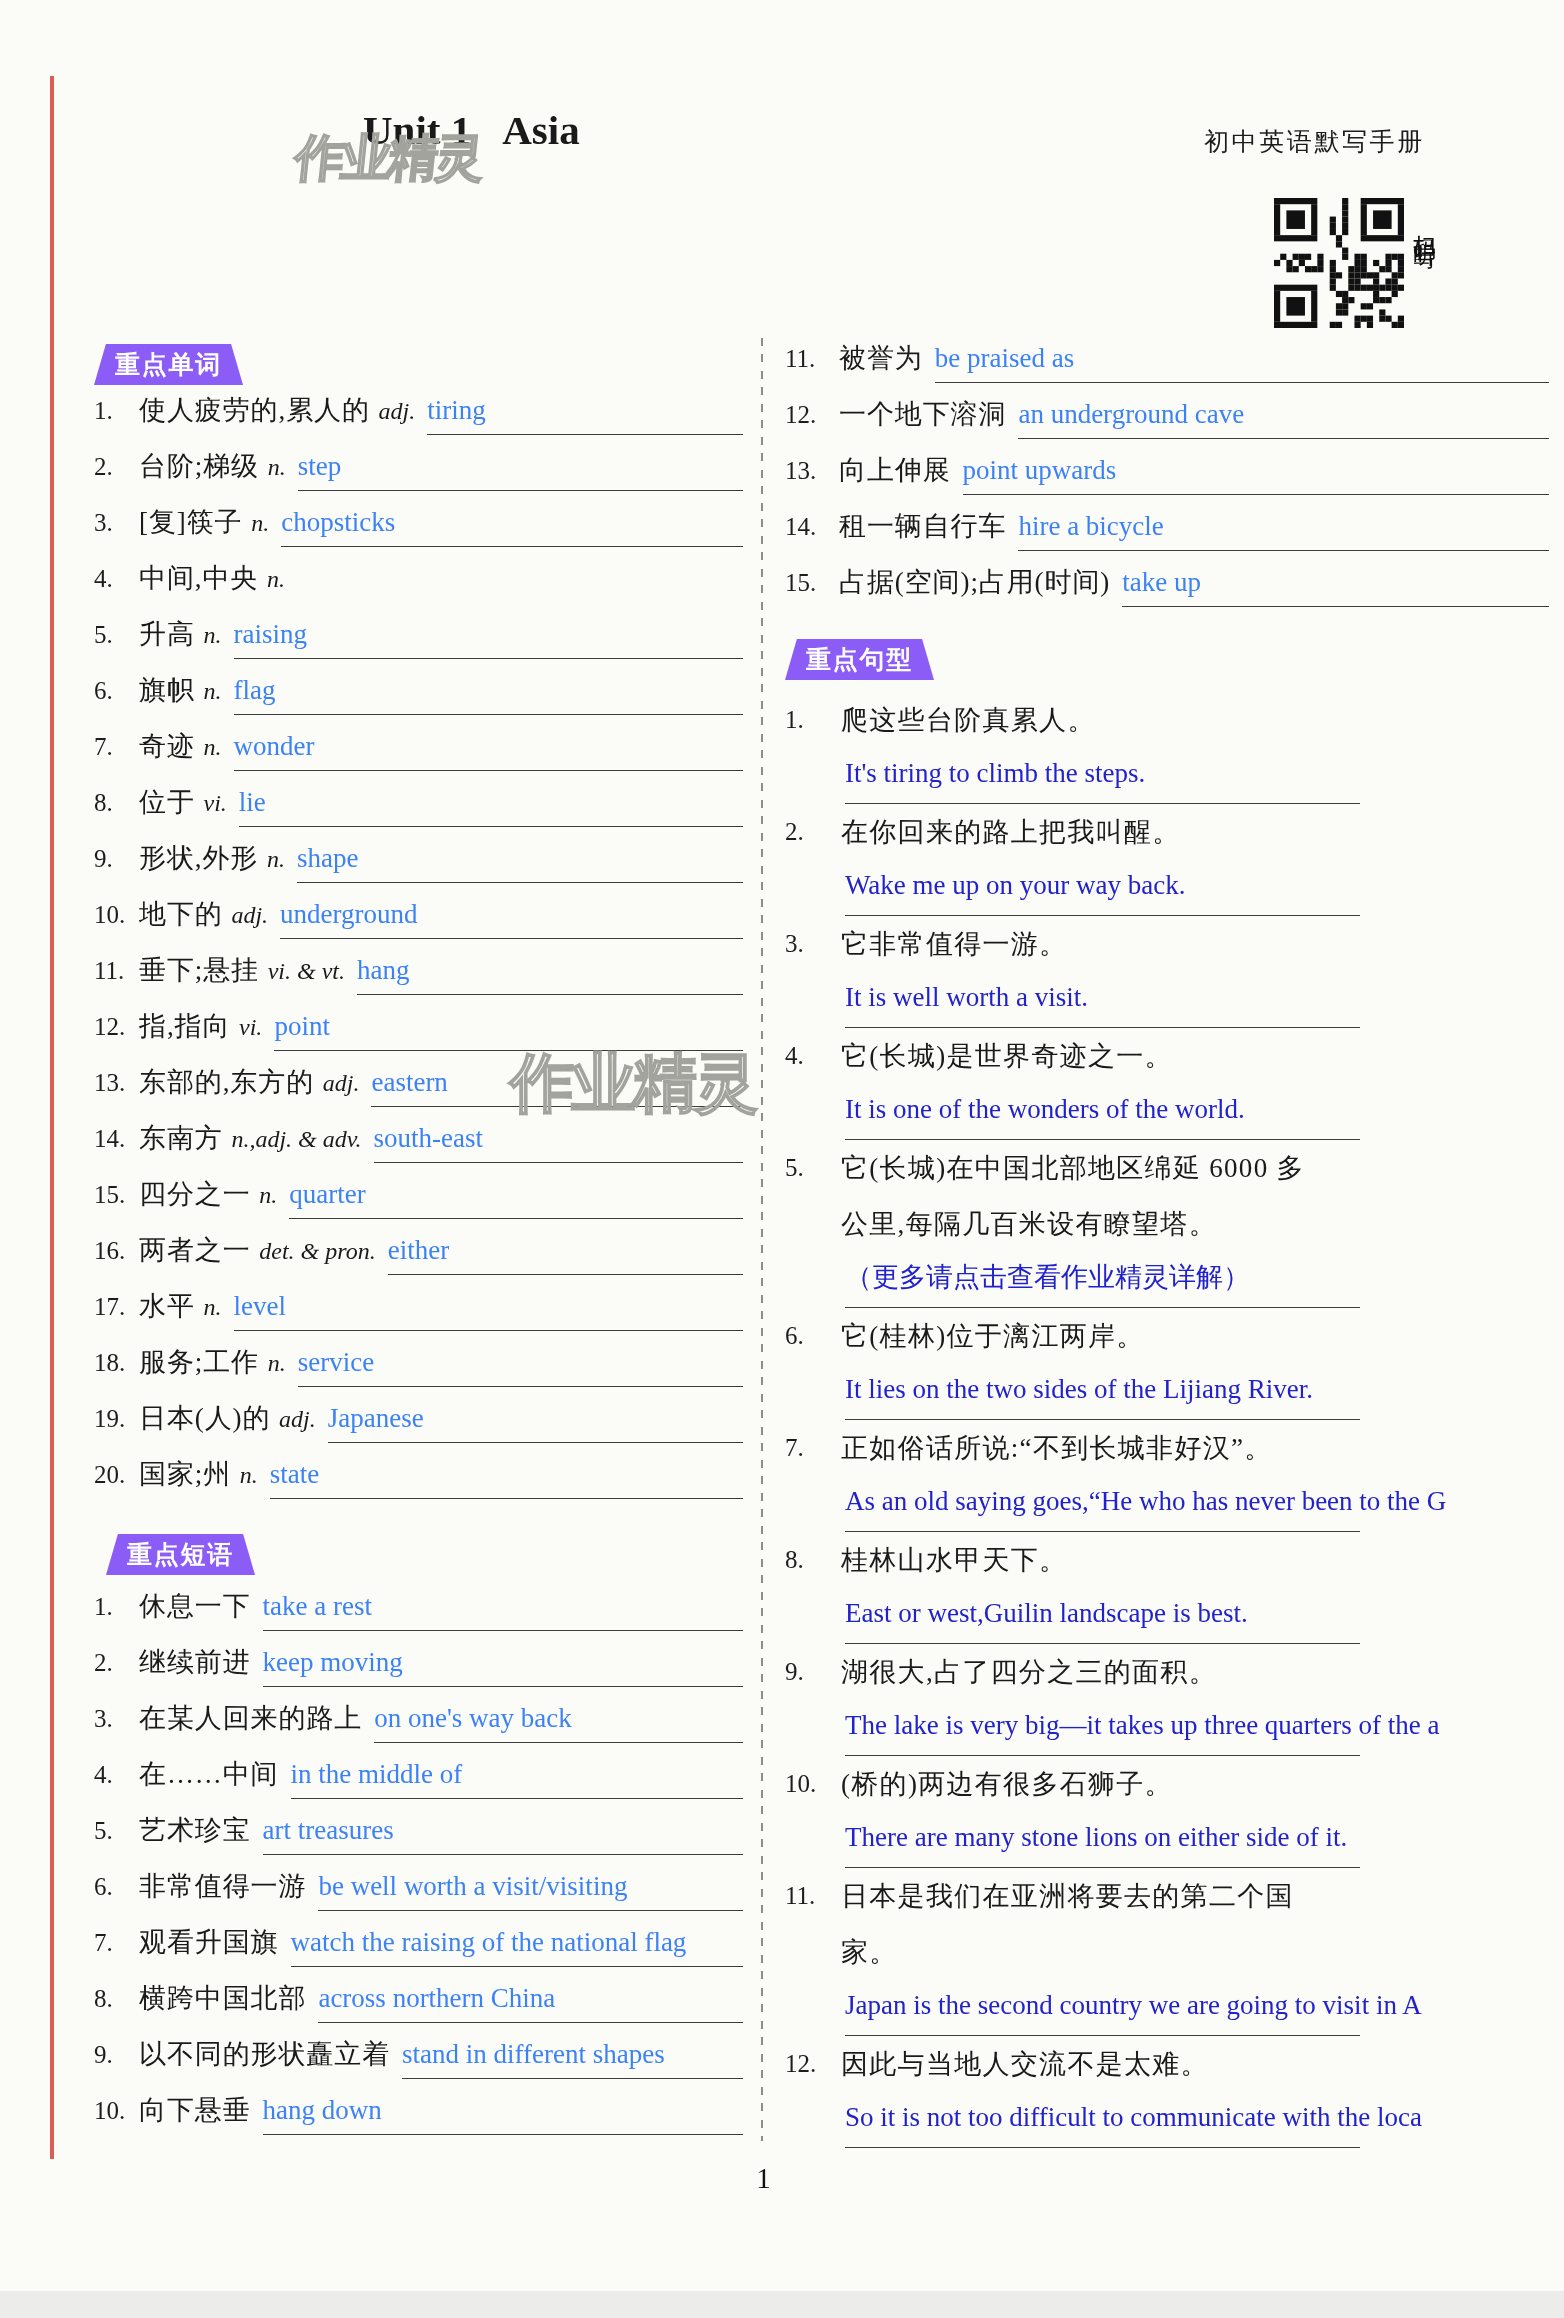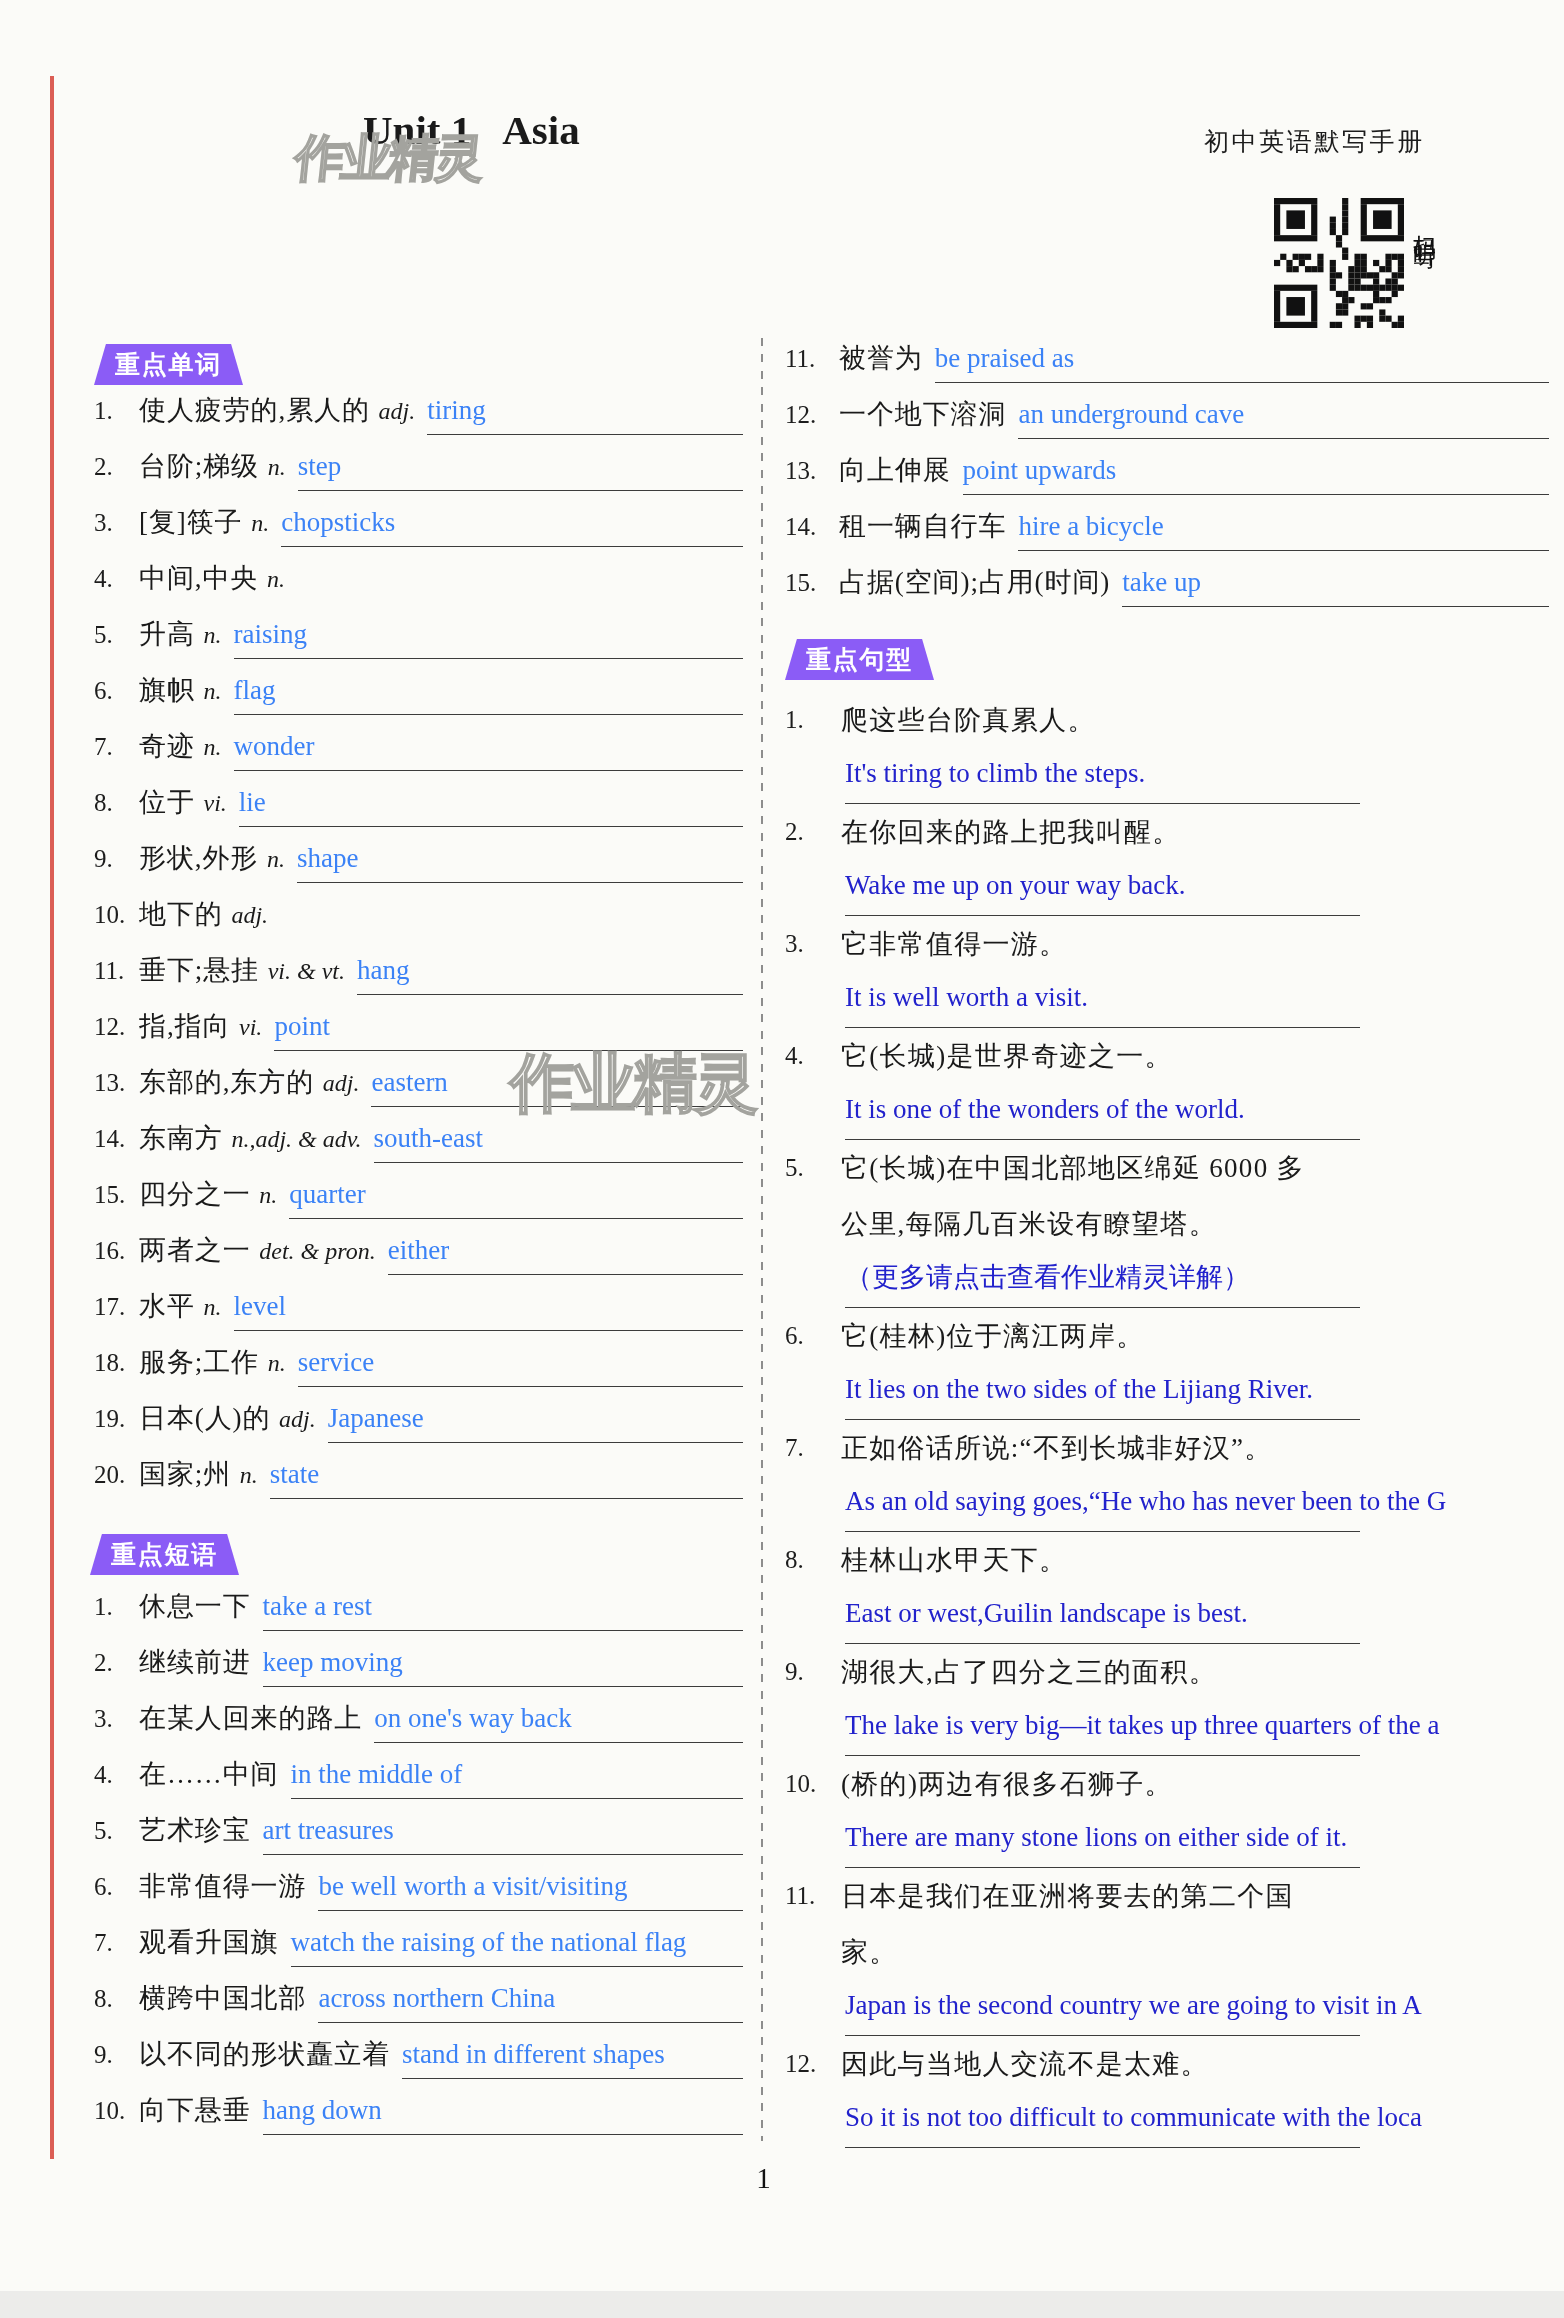--- a/index.html
+++ b/index.html
@@ -21,21 +21,21 @@
   .qr{position:absolute;left:1274px;top:198px;width:130px;height:130px}
   .qr-caption{position:absolute;left:1409px;top:217px;writing-mode:vertical-rl;font-size:22.6px;letter-spacing:4.3px;color:#111}
 
   .divider{position:absolute;left:761px;top:338px;width:1.7px;height:1803px;
            background-image:repeating-linear-gradient(to bottom,#8d8d8d 0 7.8px,transparent 7.8px 16.5px)}
 
   .badge{position:absolute;background:#8b5cf6;color:#fff;font-family:"Liberation Sans","DejaVu Sans",sans-serif;
          font-weight:bold;font-size:25px;width:149px;height:41px;display:flex;align-items:center;justify-content:center;
          clip-path:polygon(8% 0,92% 0,100% 100%,0 100%);letter-spacing:1.7px;z-index:2}
   .badge-words{left:94px;top:344px}
-  .badge-phrases{left:90px;top:1534px}
+  .badge-phrases{left:106px;top:1534px}
   .badge-sentences{left:785px;top:639px}
 
   .list{position:absolute;display:flex;flex-direction:column;z-index:3}
   .words-list{left:94px;top:392px;width:649px}
   .phrases-list{left:94px;top:1588px;width:649px}
   .phrases-right-list{left:785px;top:340px;width:764px}
   .sent-list{left:785px;top:692px;width:779px}
 
   .row{display:flex;align-items:baseline;height:56px}
   .phrases-list .row{height:56px}
@@ -243,20 +243,21 @@
     <div class="row">
         <span class="num">9.</span>
         <span class="zh">形状,外形</span>
         <span class="pos">n.</span>
         <span class="blank c"><span class="ans">shape</span></span>
       </div>
     <div class="row">
         <span class="num">10.</span>
         <span class="zh">地下的</span>
         <span class="pos">adj.</span>
+        <span class="blank c"><span class="ans">underground</span></span>
       </div>
     <div class="row">
         <span class="num">11.</span>
         <span class="zh">垂下;悬挂</span>
         <span class="pos">vi. &amp; vt.</span>
         <span class="blank c"><span class="ans">hang</span></span>
       </div>
     <div class="row">
         <span class="num">12.</span>
         <span class="zh">指,指向</span>

